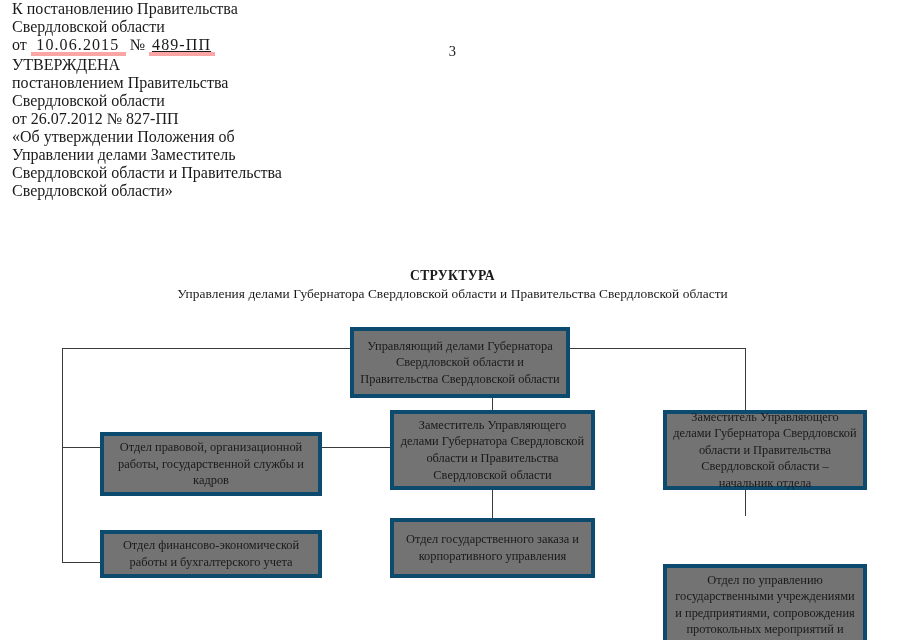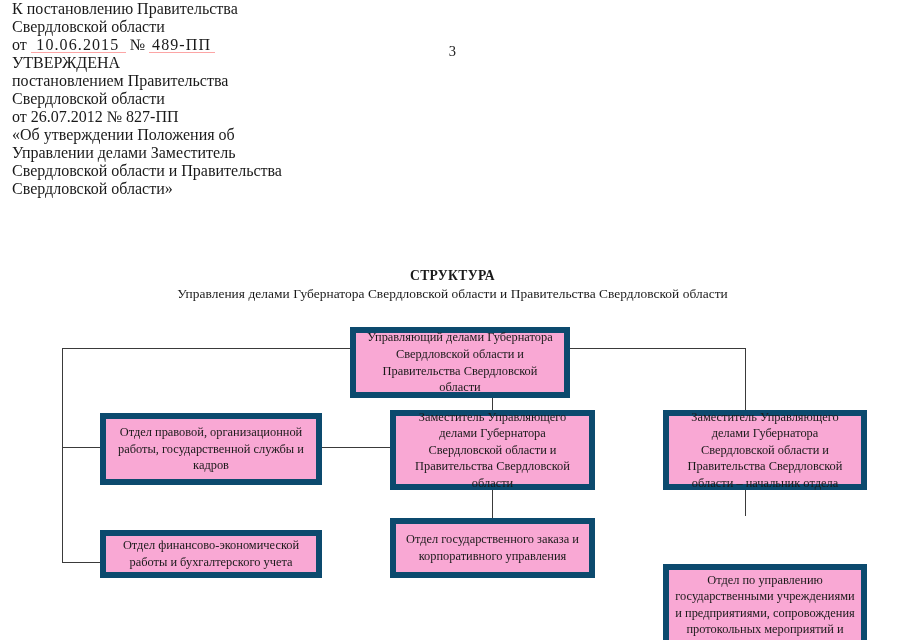--- a/index.html
+++ b/index.html
@@ -27,27 +27,27 @@
     font-size: 14.5px;
     letter-spacing: 0.2px;
   }
   #header-ref  { top: 80px; }
   #header-appr { top: 140px; }
 
   .hdr-line { white-space: nowrap; padding-left: 12px; }
 
   .filled-field {
     display: inline-block;
-    border-bottom: 1px solid #fca5a5;
+    border-bottom: 4px solid #fca5a5;
     padding: 0 4px 0 3px;
     letter-spacing: 1.1px;
     line-height: 14px;
   }
   .field-date { min-width: 88px; text-align: center; }
-  .field-num  { min-width: 58px; text-align: center; }
+  .field-num  { min-width: 58px; text-align: center; text-decoration: underline; }
 
   
   #chart-title {
     position: absolute;
     left: 0;
     top: 268px;
     width: 905px;
     text-align: center;
     font-size: 13.6px;
     font-weight: bold;
@@ -67,22 +67,22 @@
   
   #org-chart {
     position: absolute;
     left: 0;
     top: 0;
     width: 905px;
     height: 640px;
   }
   .node {
     position: absolute;
-    border: 6px solid #0c4a6e;
-    background: #f9a8d4;
+    border: 4px solid #0c4a6e;
+    background: #737373;
     box-sizing: border-box;
     display: flex;
     align-items: center;
     justify-content: center;
     text-align: center;
     font-size: 12.4px;
     line-height: 16.6px;
     padding: 2px 6px;
     z-index: 3;
   }
@@ -143,21 +143,21 @@
     <div class="connector conn-h" style="left:322px; top:447px; width:68px;"></div>
 
     <div class="connector conn-v" style="left:492px; top:490px; height:28px;"></div>
 
     <div class="connector conn-v" style="left:745px; top:490px; height:26px;"></div>
 
     <div class="node" style="left:350px; top:327px; width:220px; height:71px;">
       <span>Управляющий делами Губернатора Свердловской области и Правительства Свердловской области</span>
     </div>
 
-    <div class="node" style="left:100px; top:413px; width:222px; height:72px;">
+    <div class="node" style="left:100px; top:432px; width:222px; height:64px;">
       <span>Отдел правовой, организационной работы, государственной службы и кадров</span>
     </div>
 
     <div class="node" style="left:390px; top:410px; width:205px; height:80px;">
       <span>Заместитель Управляющего делами Губернатора Свердловской области и Правительства Свердловской области</span>
     </div>
 
     <div class="node" style="left:663px; top:410px; width:204px; height:80px;">
       <span>Заместитель Управляющего делами Губернатора Свердловской области и Правительства Свердловской области – начальник отдела</span>
     </div>

